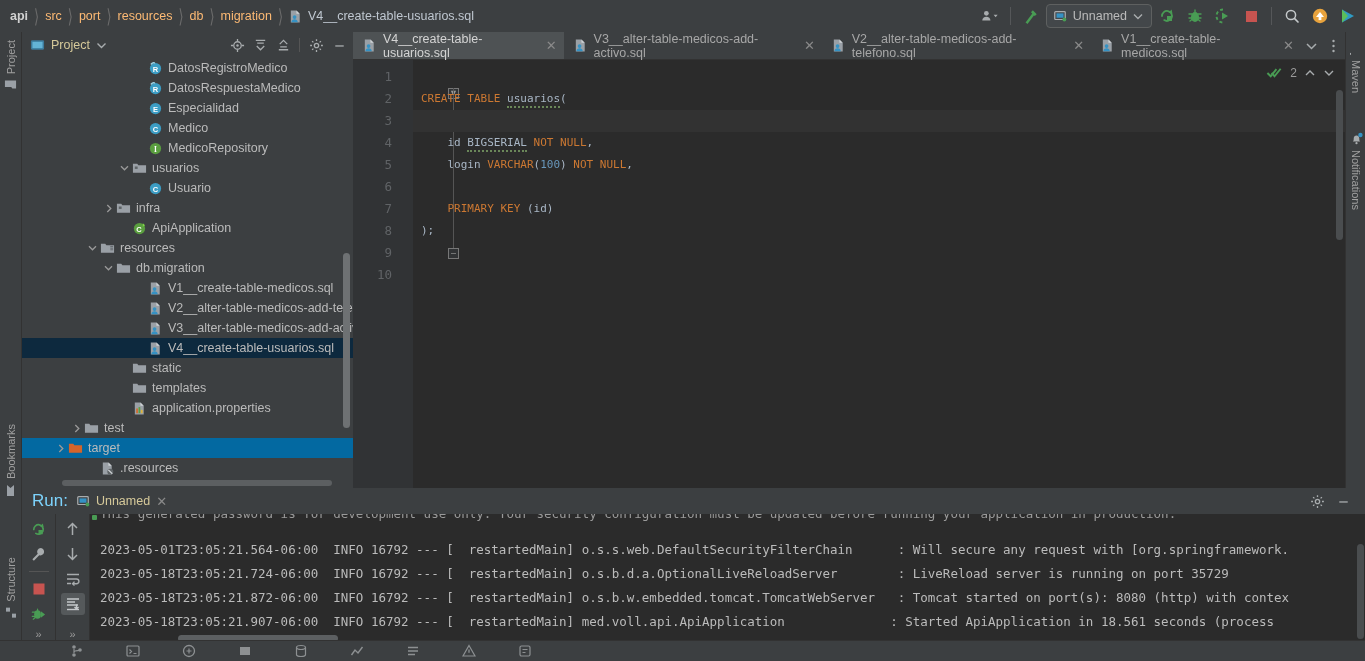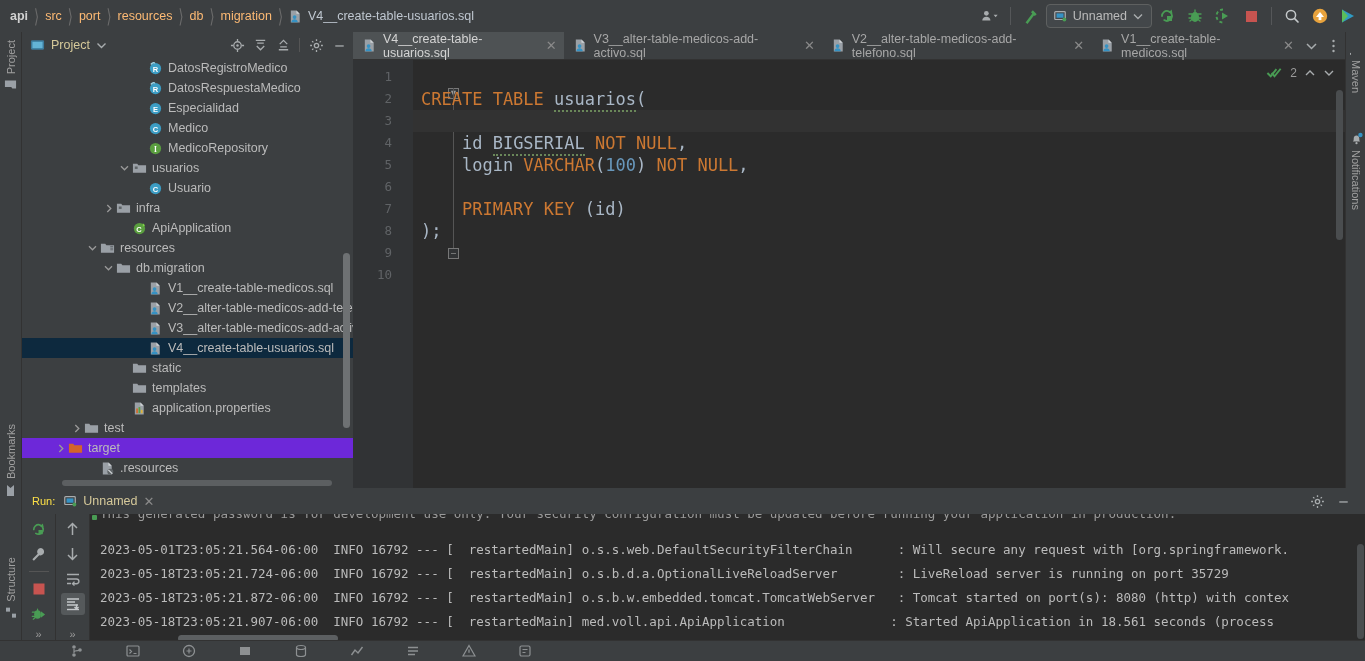--- a/index.html
+++ b/index.html
@@ -72,21 +72,21 @@
 
   .tree {
     flex: 1; position: relative; overflow: hidden;
     background: #3c3f41; font-size: 12.5px;
   }
   .trow {
     display: flex; align-items: center; height: 20px; white-space: nowrap;
     padding-right: 4px;
   }
   .trow.selected { background: #0d293e; }
-  .trow.hovered  { background: #6d28d9; }
+  .trow.hovered  { background: #0369a1; }
   .tlabel { color: #bbbbbb; }
   .arrow { width: 13px; display: inline-flex; align-items: center; justify-content: center; color: #9a9a9a; font-size: 9px; flex: 0 0 13px; }
   .ticon { width: 16px; height: 16px; margin-right: 5px; flex: 0 0 16px; display: inline-flex; align-items: center; justify-content: center; }
 
   .tree-scroll {
     position: absolute; right: 3px; top: 195px; width: 7px; height: 175px;
     background: #6e7173; border-radius: 4px;
   }
   .tree-hsb {
     position: absolute; left: 40px; bottom: 2px; width: 270px; height: 6px;
@@ -114,21 +114,21 @@
   .gutter {
     position: absolute; left: 0; top: 0; width: 47px; height: 100%;
     background: #313335; color: #606366; font-family: "DejaVu Sans Mono", monospace;
     font-size: 12.5px; text-align: right; padding-top: 6px;
   }
   .gutter div { height: 22px; line-height: 22px; padding-right: 8px; }
   .foldcol { position: absolute; left: 47px; top: 0; width: 13px; height: 100%; background: #313335; }
   .codelines {
     position: absolute; left: 60px; top: 0; right: 0; height: 100%;
     padding-top: 6px;
-    font-family: "DejaVu Sans Mono", monospace; font-size: 17px;
+    font-family: "DejaVu Sans Mono", monospace; font-size: 11px;
   }
   .cline { height: 22px; line-height: 22px; white-space: pre; padding-left: 8px; }
   .cline.caret { background: #323232; }
   .kw { color: #cc7832; }
   .id { color: #a9b7c6; }
   .num { color: #6897bb; }
   .sq { border-bottom: 2px dotted #6a8759; padding-bottom: 1px; }
   .fold-line { position: absolute; left: 53px; top: 28px; width: 1px; height: 162px; background: #555; }
   .fold-mark {
     position: absolute; left: 48px; width: 11px; height: 11px;
@@ -144,21 +144,21 @@
 
   
   .runpanel {
     position: absolute; left: 22px; top: 488px; width: 1343px; height: 152px;
     background: #3c3f41; display: flex; flex-direction: column;
   }
   .run-header {
     height: 26px; display: flex; align-items: center; padding: 0 6px 0 10px; gap: 8px;
     flex: 0 0 26px;
   }
-  .run-label { font-size: 11px; color: #fde047; }
+  .run-label { font-size: 17px; color: #7dd3fc; }
   .run-tab { display: flex; align-items: center; gap: 6px; font-size: 12.5px; color: #d6c99a; }
   .run-tab .x { color: #8a8a8a; font-size: 13px; }
   .run-right { margin-left: auto; display: flex; align-items: center; gap: 6px; padding-right: 6px; }
 
   .run-body { flex: 1; display: flex; }
   .run-tools {
     width: 34px; background: #3c3f41; display: flex; flex-direction: column;
     align-items: center; padding-top: 4px; gap: 3px; border-right: 1px solid #323232;
   }
   .run-tools2 {

